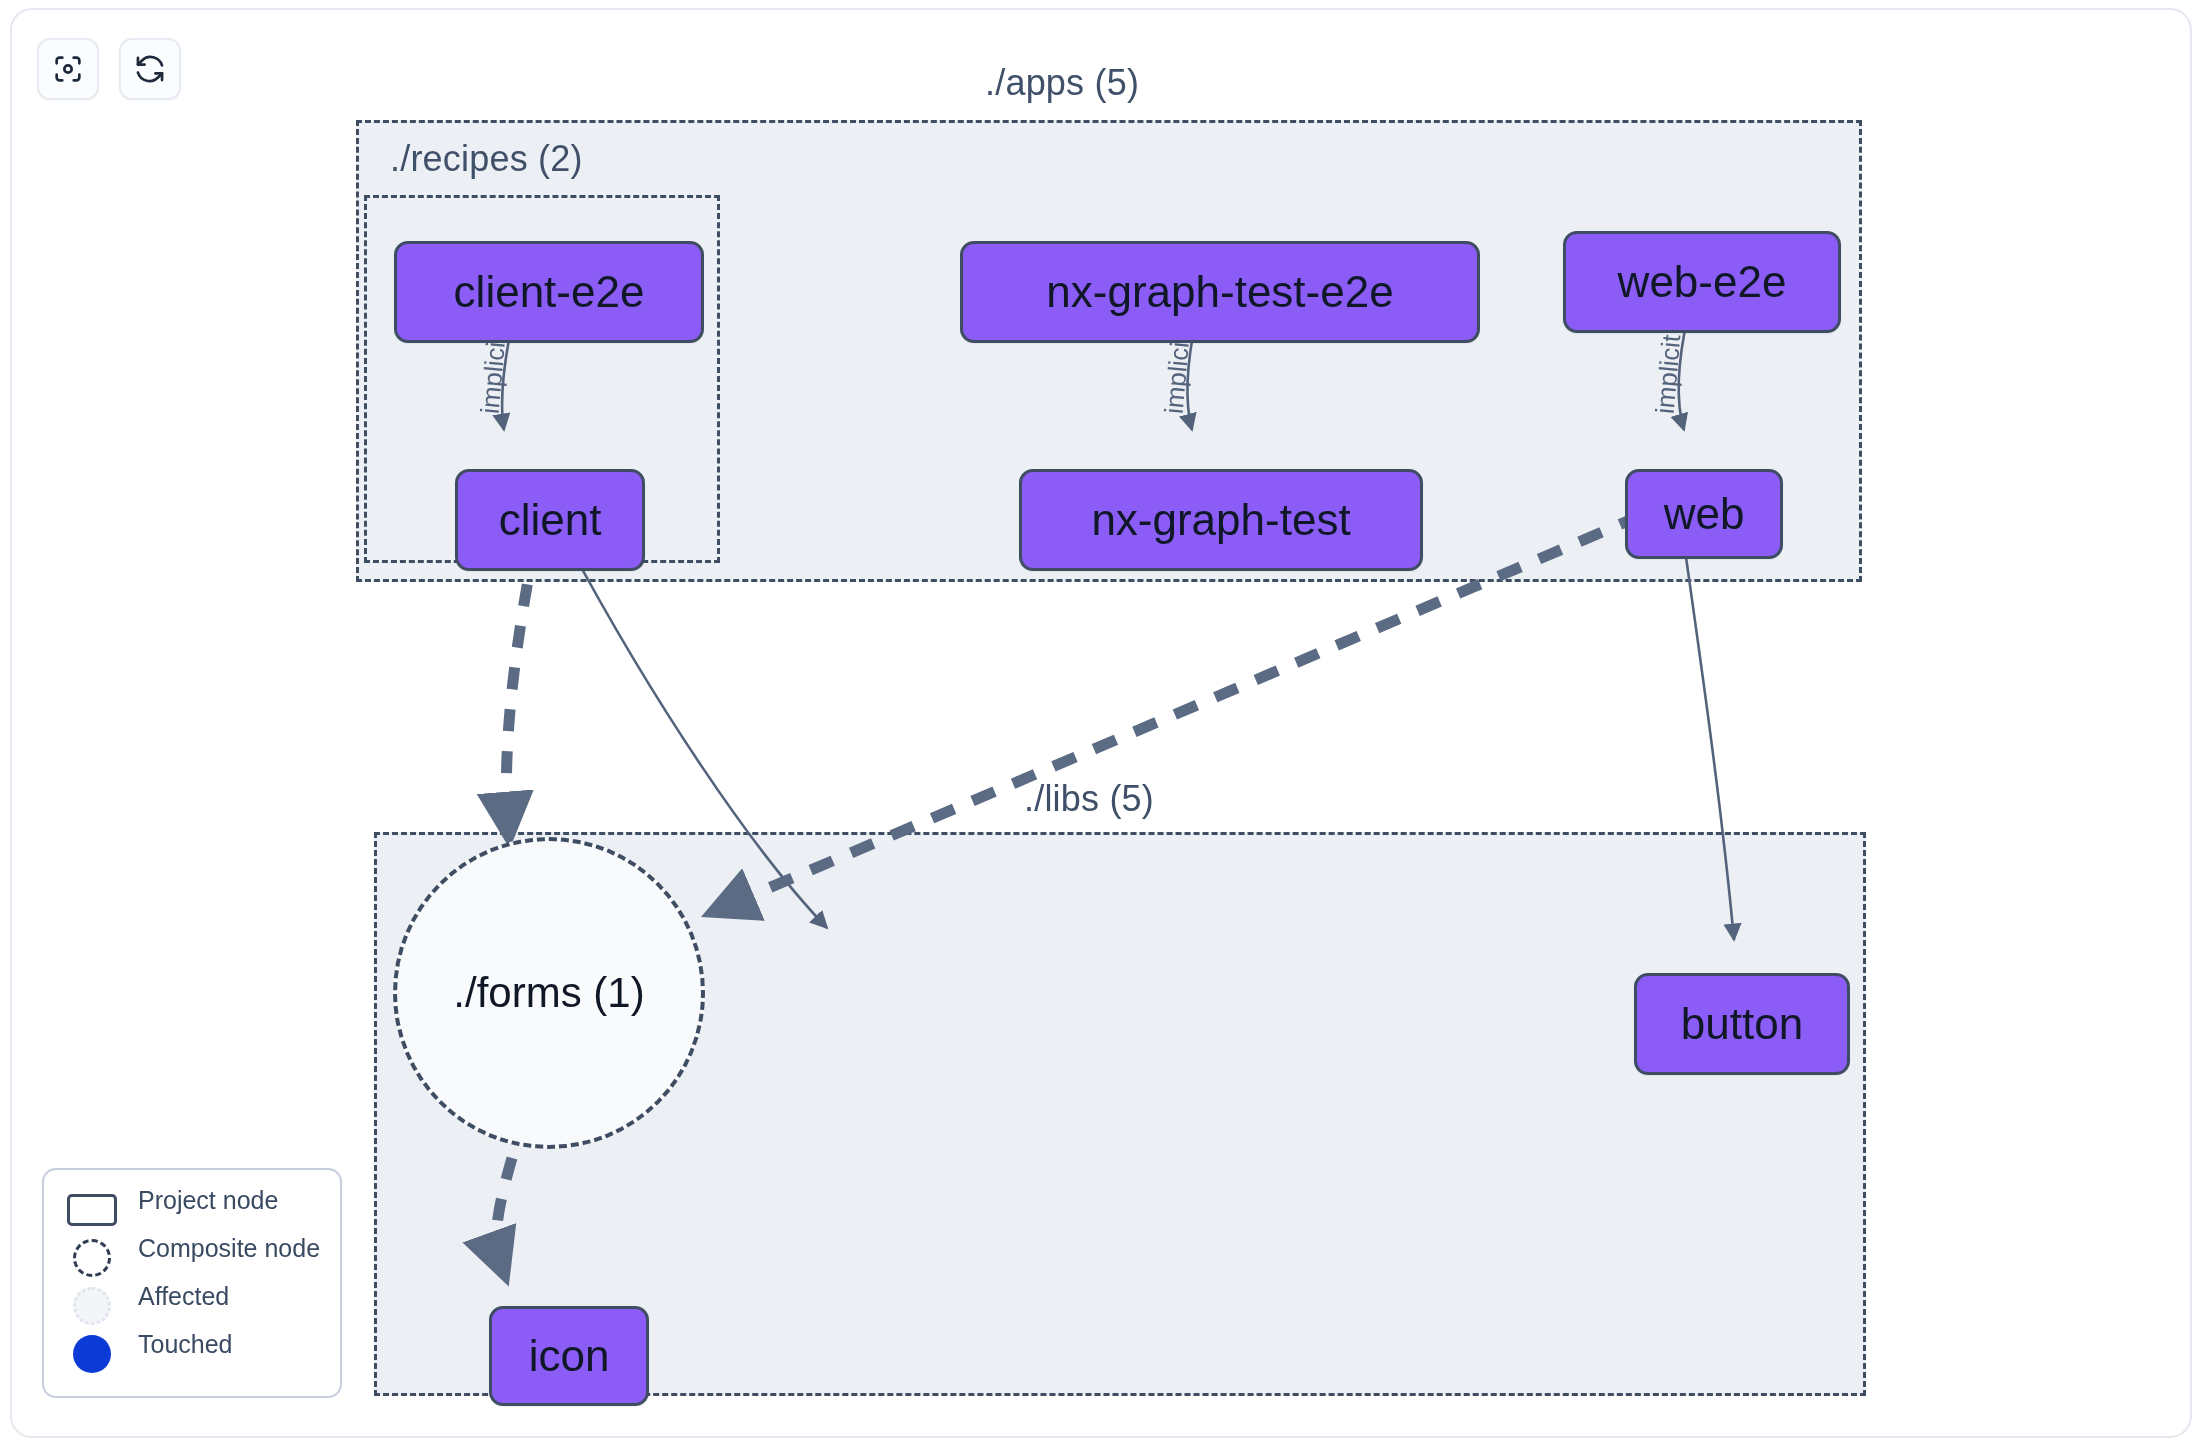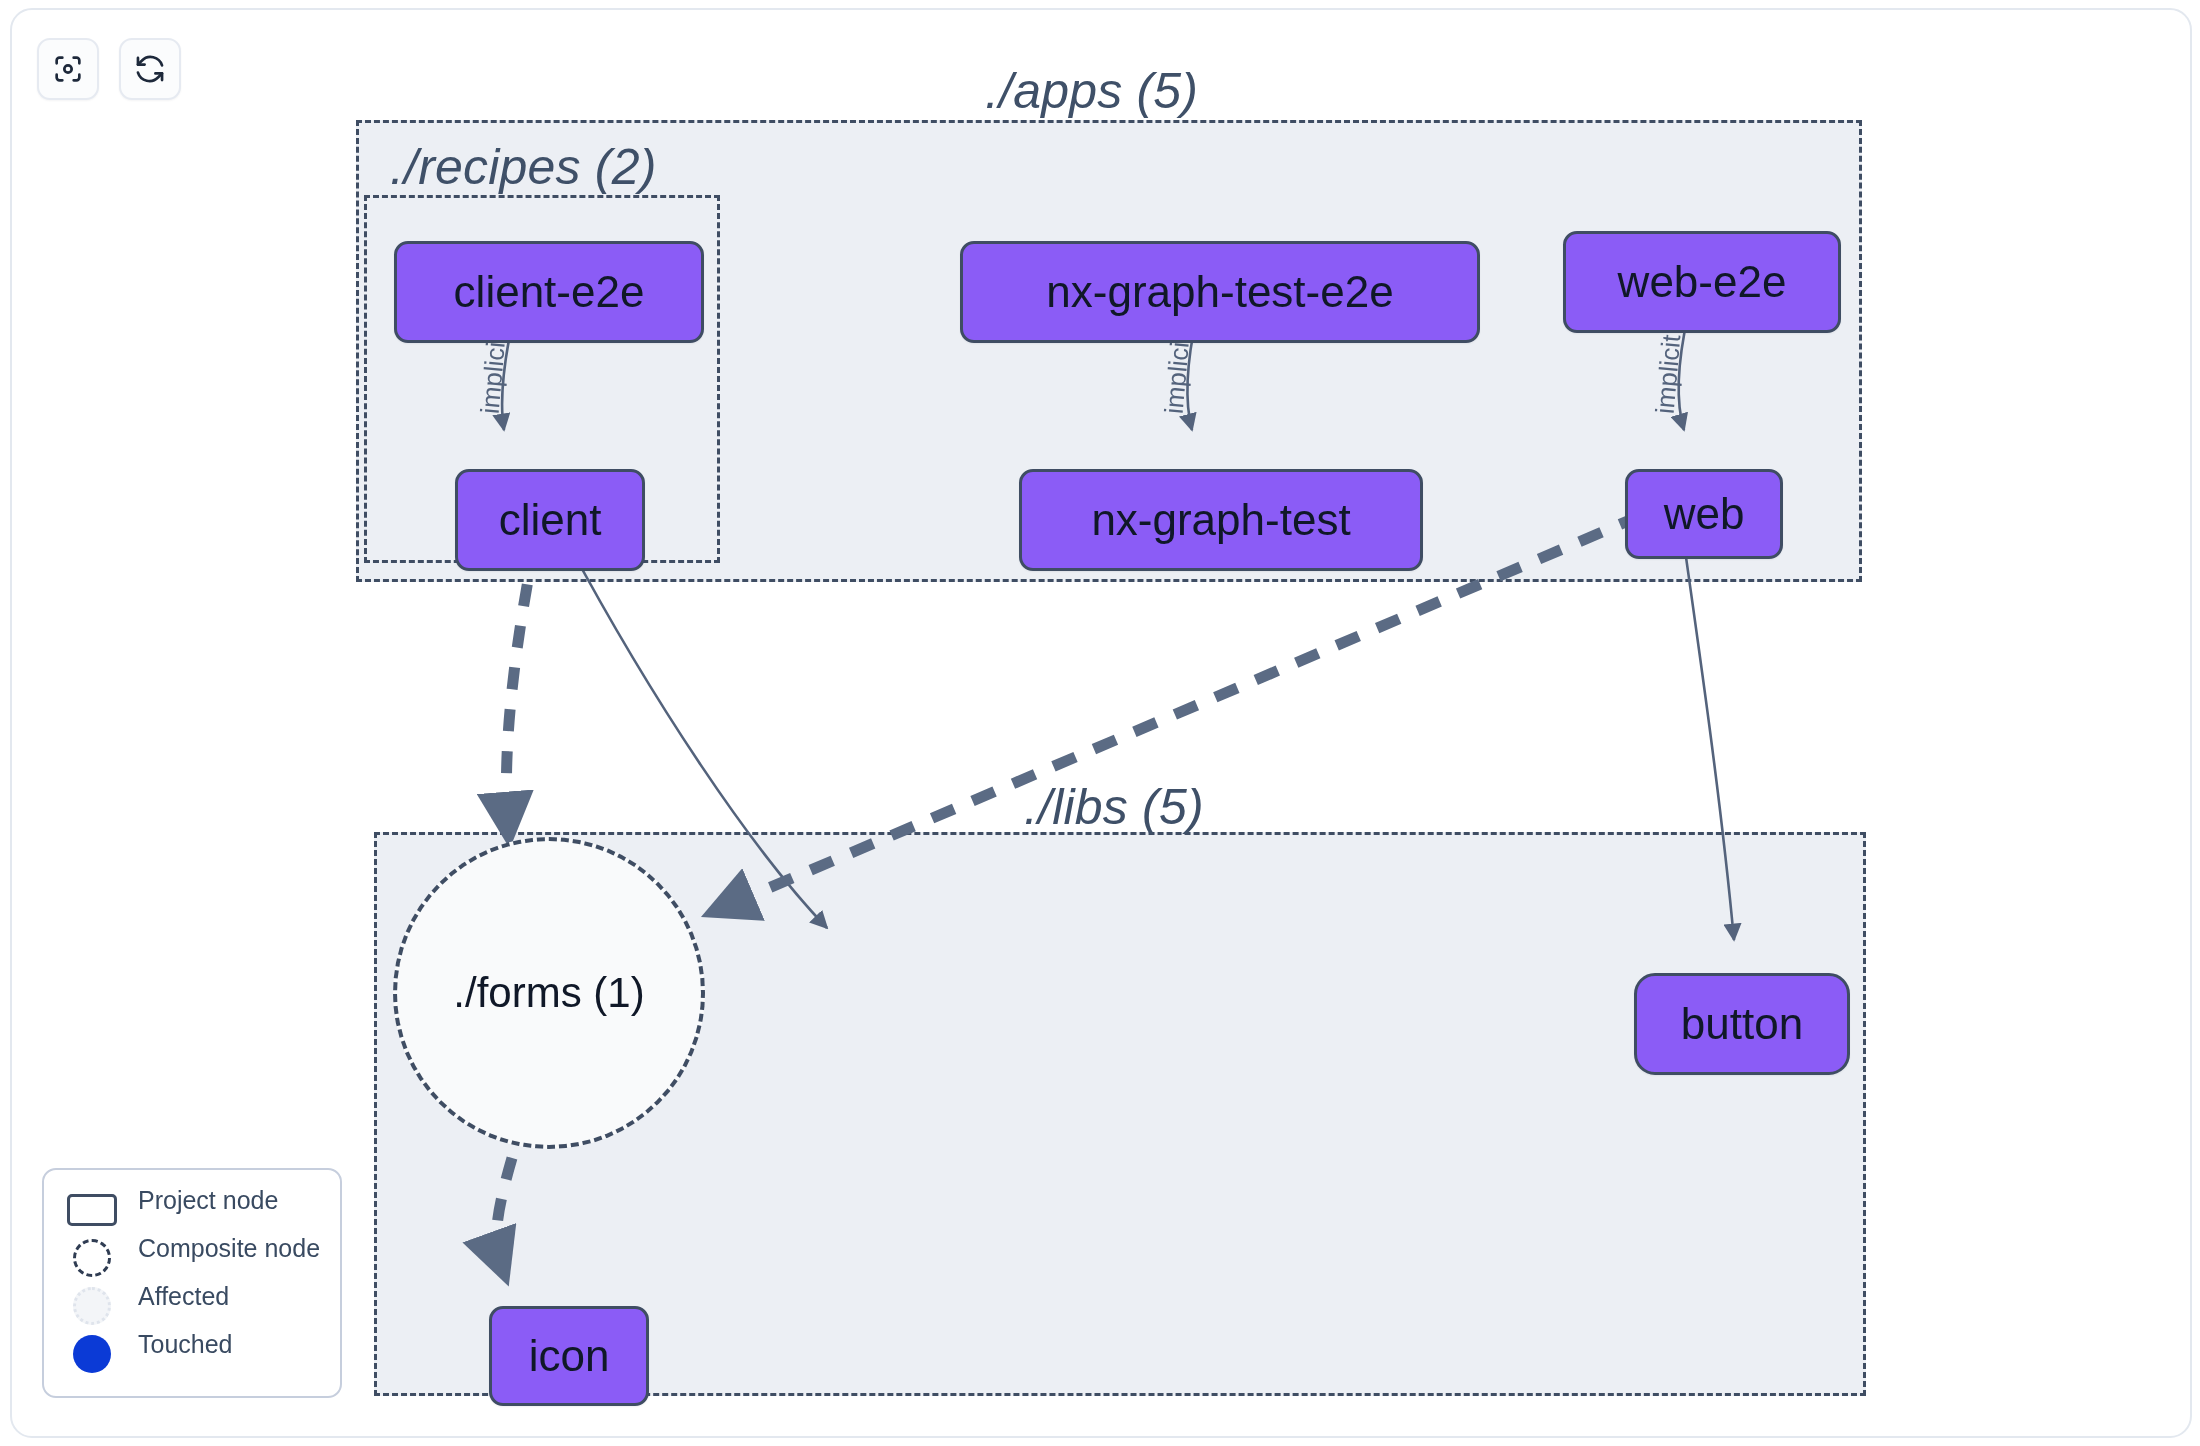--- a/index.html
+++ b/index.html
@@ -67,26 +67,25 @@
     border: 3px dashed #3f4d63;
     z-index: 5;
   }
   .group-box.inner {
     background: #eceff4;
     border: 3px dashed #3f4d63;
     z-index: 7;
   }
   .group-label {
     position: absolute;
-    font-size: 50px;
+    font-size: 36px;
     color: #3f5068;
     white-space: nowrap;
     z-index: 12;
     letter-spacing: .2px;
-    font-style: italic;
   }
 
   
   .node {
     position: absolute;
     background: #8b5cf6;
     border: 3px solid #3f4d63;
     border-radius: 14px;
     display: flex;
     align-items: center;
@@ -263,21 +262,21 @@
 
     <div class="node" style="left:1613px; top:431px; width:158px; height:90px;">
       <span class="node-label">web</span>
     </div>
 
     <div class="composite-node" style="left:381px; top:827px; width:312px; height:312px;">
       <span class="node-label">./forms (1)</span>
     </div>
 
 
-    <div class="node" style="left:1622px; top:935px; width:216px; height:102px;border-radius:21px;">
+    <div class="node" style="left:1622px; top:935px; width:216px; height:102px;">
       <span class="node-label">button</span>
     </div>
 
     <div class="node" style="left:477px; top:1268px; width:160px; height:100px;">
       <span class="node-label">icon</span>
     </div>
 
     <div id="legend">
       <div class="legend-row">
         <span class="legend-swatch">

